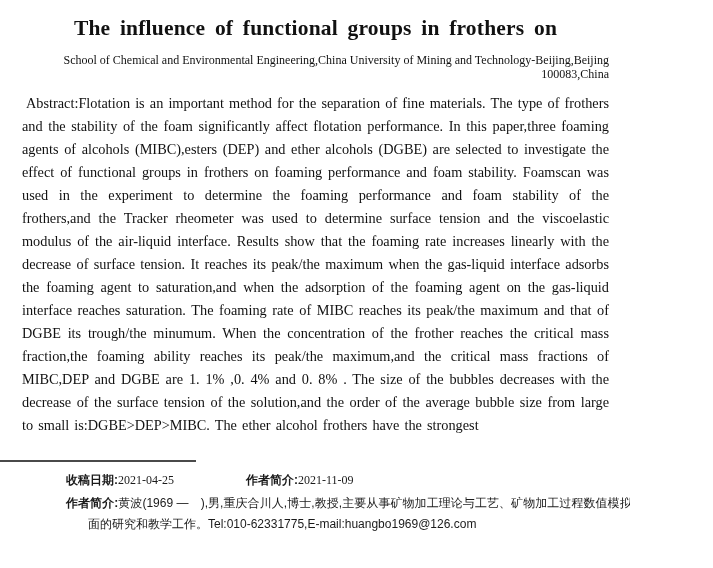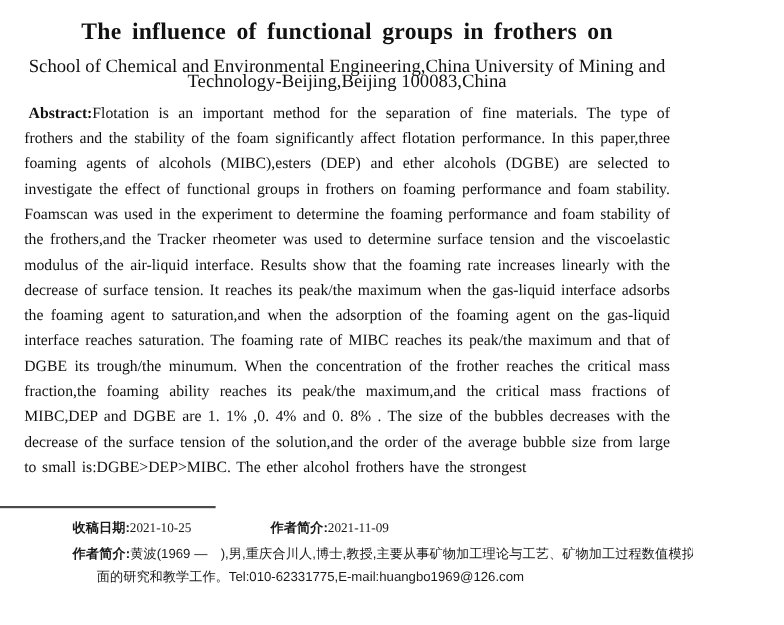--- a/index.html
+++ b/index.html
@@ -30,34 +30,34 @@
     margin: 0;
   }
   .authors {
     text-align: center;
     font-size: 15px;
     line-height: 20px;
     margin: 11px 0 0 0;
     word-spacing: 1px;
   }
   .affiliation {
-    text-align: center;
-    font-size: 17px;
+    text-align: right;
+    font-size: 12px;
     line-height: 14px;
     margin: 9px 0 0 0;
   }
   .abstract {
     margin: 11px 0 0 0;
     font-size: 14.3px;
     line-height: 23px;
     text-align: justify;
     word-spacing: 1.5px;
   }
   .abstract .abstract-label {
-    font-weight: bold;
+    font-weight: normal;
     padding-left: 4px;
   }
   .footnote {
     position: absolute;
     left: 0;
     top: 460px;
     width: 713px;
   }
   .footnote-rule {
     width: 196px;
@@ -109,18 +109,18 @@
     <p class="affiliation">School of Chemical and Environmental Engineering,China University of Mining and Technology-Beijing,Beijing 100083,China</p>
 
     <p class="abstract"><span class="abstract-label">Abstract:</span><span>Flotation is an important method for the separation of fine materials. The type of frothers and the stability of the foam significantly affect flotation performance. In this paper,three foaming agents of alcohols (MIBC),esters (DEP) and ether alcohols (DGBE) are selected to investigate the effect of functional groups in frothers on foaming performance and foam stability. Foamscan was used in the experiment to determine the foaming performance and foam stability of the frothers,and the Tracker rheometer was used to determine surface tension and the viscoelastic modulus of the air-liquid interface. Results show that the foaming rate increases linearly with the decrease of surface tension. It reaches its peak/the maximum when the gas-liquid interface adsorbs the foaming agent to saturation,and when the adsorption of the foaming agent on the gas-liquid interface reaches saturation. The foaming rate of MIBC reaches its peak/the maximum and that of DGBE its trough/the minumum. When the concentration of the frother reaches the critical mass fraction,the foaming ability reaches its peak/the maximum,and the critical mass fractions of MIBC,DEP and DGBE are 1. 1% ,0. 4% and 0. 8% . The size of the bubbles decreases with the decrease of the surface tension of the solution,and the order of the average bubble size from large to small is:DGBE&gt;DEP&gt;MIBC. The ether alcohol frothers have the strongest</span></p>
 
   </div>
 
   <div class="footnote">
     <hr class="footnote-rule">
     <div class="fn-body">
       <p class="fn-line1">
-        <span class="fn-label">收稿日期:</span><span class="fn-date">2021-10-25</span><span class="fn-gap"></span><span class="fn-label">作者简介:</span><span class="fn-date">2021-11-09</span>
+        <span class="fn-label">收稿日期:</span><span class="fn-date">2021-04-25</span><span class="fn-gap"></span><span class="fn-label">作者简介:</span><span class="fn-date">2021-11-09</span>
       </p>
       <p class="fn-bio"><span class="fn-label">作者简介:</span><span>黄波(1969 —　),男,重庆合川人,博士,教授,主要从事矿物加工理论与工艺、矿物加工过程数值模拟与仿真等方面的研究和教学工作。Tel:010-62331775,E-mail:huangbo1969@126.com</span></p>
     </div>
   </div>
 </div>
 
 </body></html>

